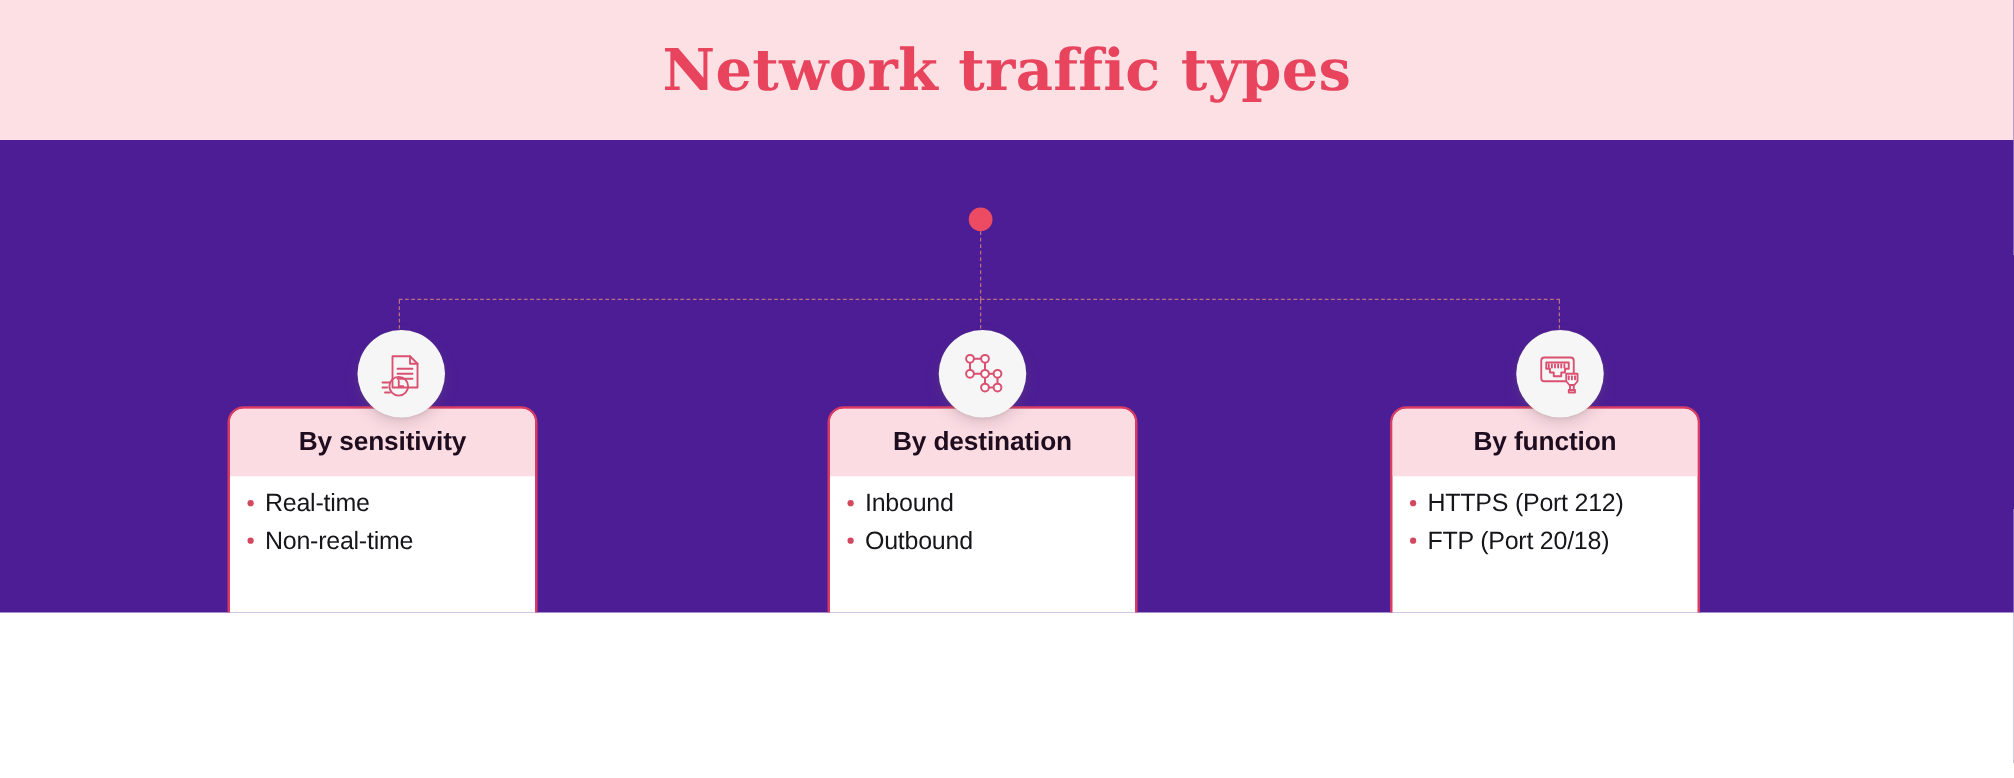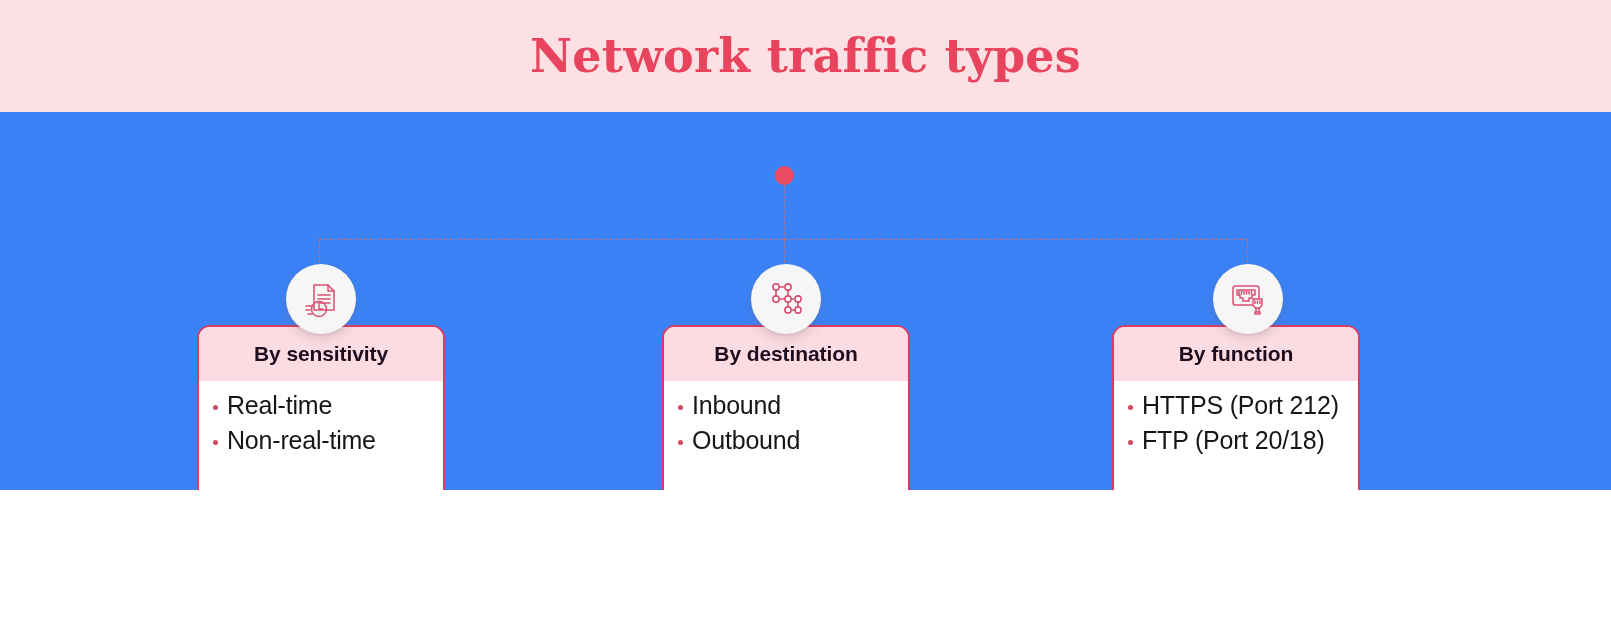--- a/index.html
+++ b/index.html
@@ -12,21 +12,21 @@
     background: #ffffff;
     font-family: "Liberation Sans", sans-serif;
     overflow: hidden;
     position: relative;
   }
 
   .infographic {
     position: relative;
     width: 1611px;
     height: 490px;
-    background: #3b82f6;
+    background: #4c1d95;
     overflow: hidden;
   }
 
   
   .header-band {
     position: absolute;
     left: 0;
     top: 0;
     width: 1611px;
     height: 112px;
@@ -103,21 +103,21 @@
     position: absolute;
     top: 325px;
     width: 248px;
     height: 190px;
     border: 2px solid #d93b63;
     border-radius: 13px;
     background: #ffffff;
     box-sizing: border-box;
     overflow: hidden;
   }
-  .card.card-1 { left: 197px; }
+  .card.card-1 { left: 182px; }
   .card.card-2 { left: 662px; }
   .card.card-3 { left: 1112px; }
 
   .card-header {
     height: 54px;
     background: #fcdce3;
     display: flex;
     align-items: center;
     justify-content: center;
   }
@@ -149,21 +149,21 @@
     height: 5px;
     border-radius: 50%;
     background: #d4485f;
     margin-right: 9px;
     flex: 0 0 auto;
     position: relative;
     top: -4px;
   }
   .bullet-text {
     font-family: "Liberation Sans", sans-serif;
-    font-size: 25px;
+    font-size: 20px;
     color: #16161a;
     line-height: 1;
     letter-spacing: -0.2px;
   }
 
   
   .icon-medallion {
     position: absolute;
     top: 264px;
     width: 70px;

